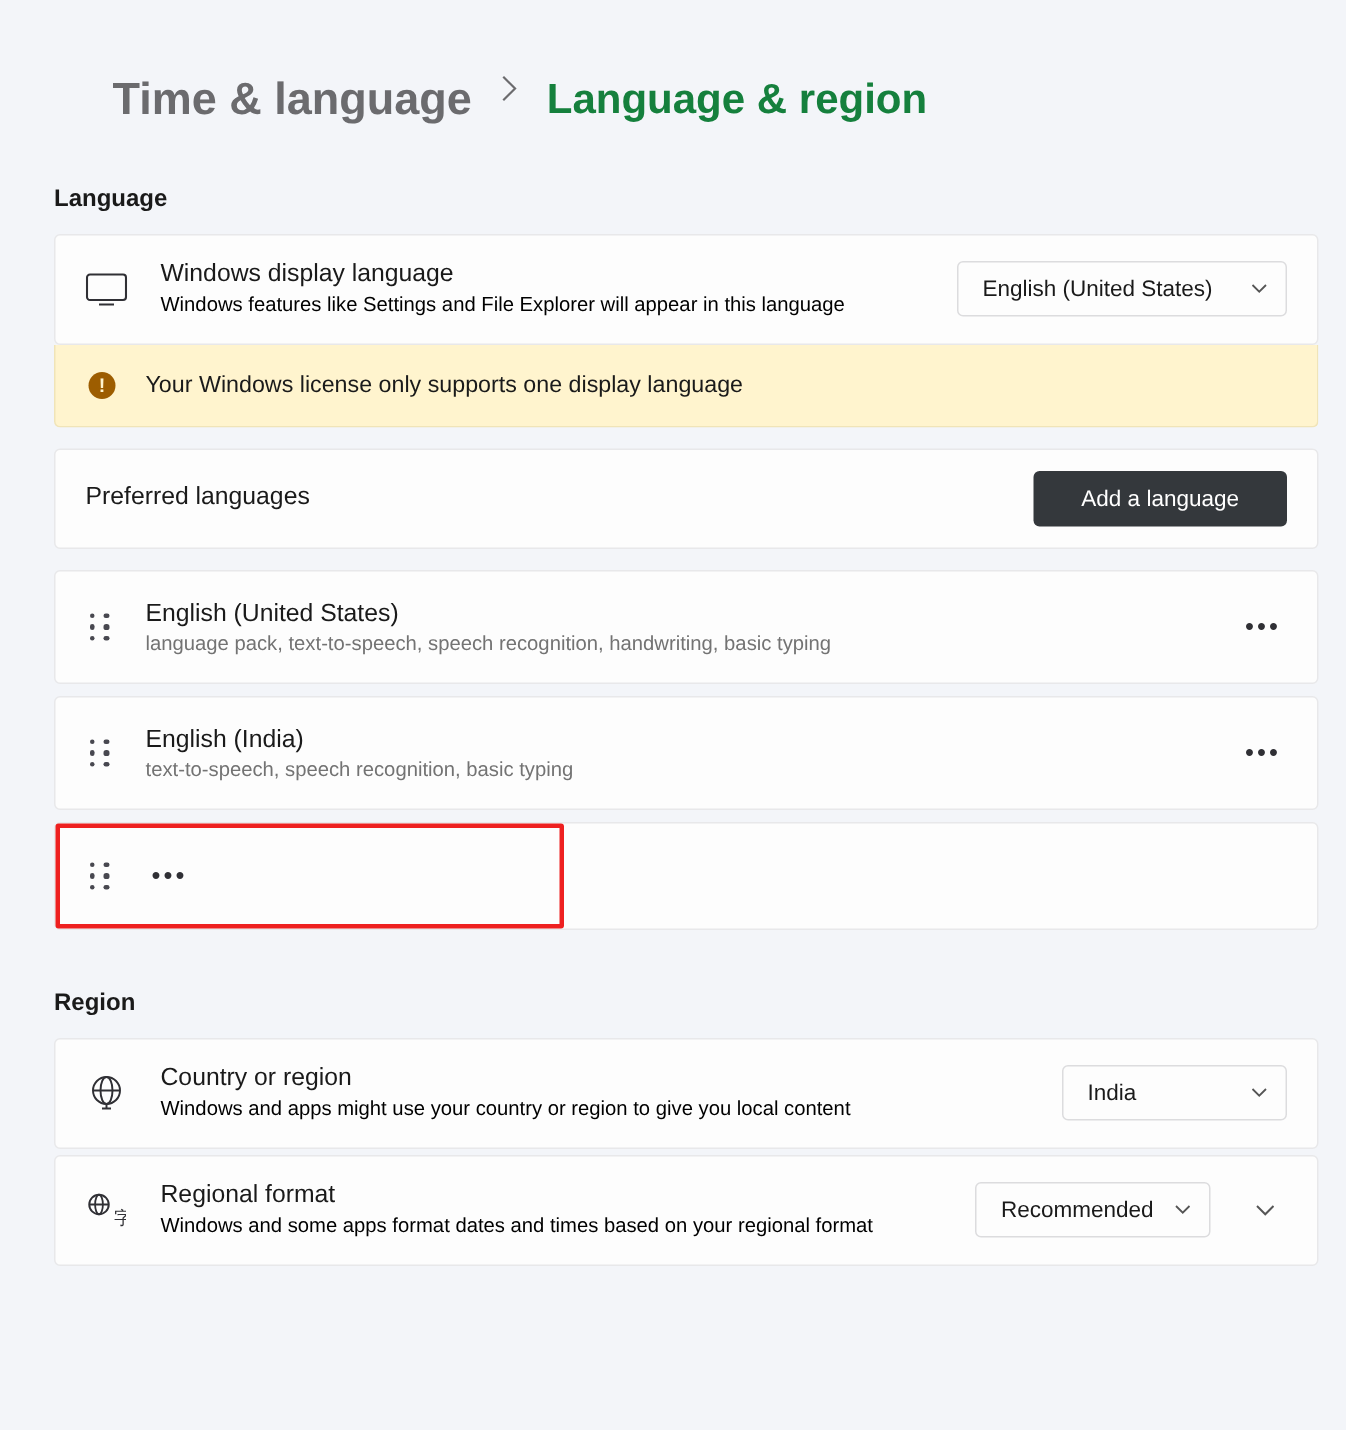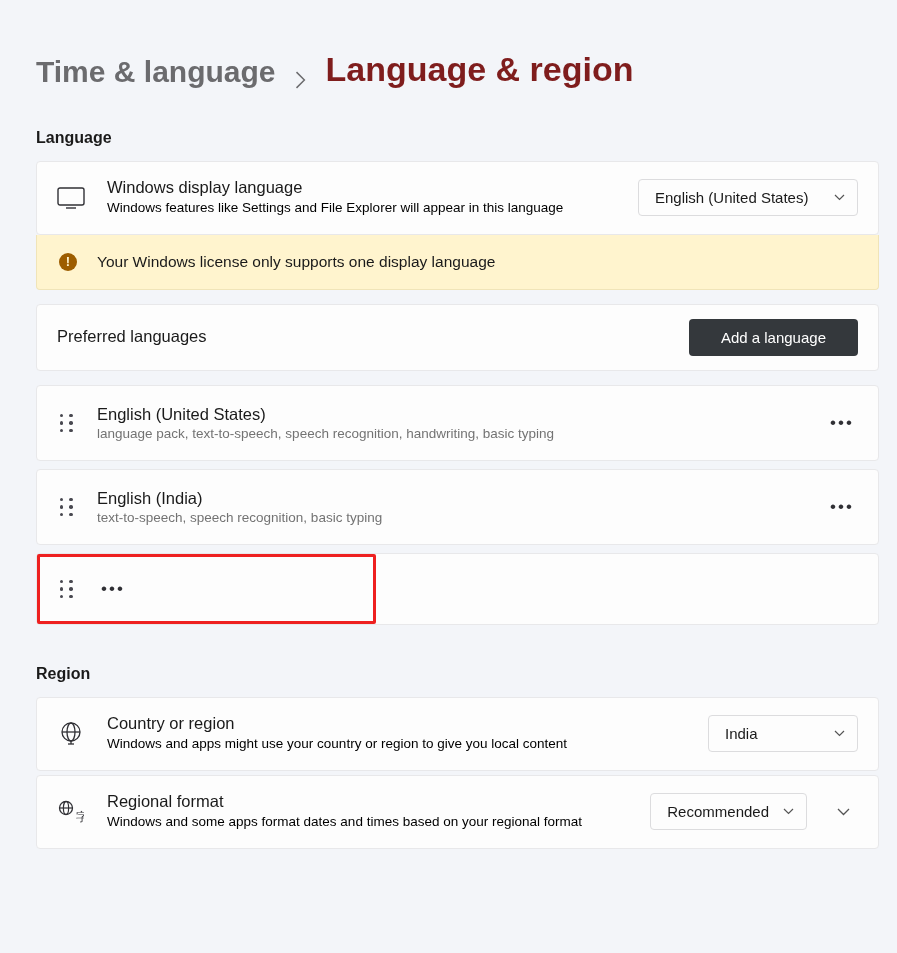--- a/index.html
+++ b/index.html
@@ -9,37 +9,38 @@
     color: #1a1a1a;
     width: 897px;
     height: 953px;
     overflow: hidden;
   }
   .content {
     padding: 50px 18px 0 36px;
   }
   .breadcrumb {
     display: flex;
-    align-items: flex-end;
+    align-items: flex-start;
     gap: 18px;
     margin-bottom: 40px;
+    margin-left: 39px;
   }
   .breadcrumb-parent {
     font-size: 30px;
     font-weight: 600;
     color: #6b6b6e;
   }
   .breadcrumb-chevron {
     font-size: 20px;
     color: #6b6b6e;
   }
   .breadcrumb-current {
-    font-size: 34px;
+    font-size: 28px;
     font-weight: 600;
-    color: #7f1d1d;
+    color: #15803d;
   }
   .section-header {
     font-size: 16px;
     font-weight: 600;
     margin-bottom: 14px;
   }
   .card {
     background: #fdfdfd;
     border: 1px solid #e8e8ea;
     border-radius: 4px;

